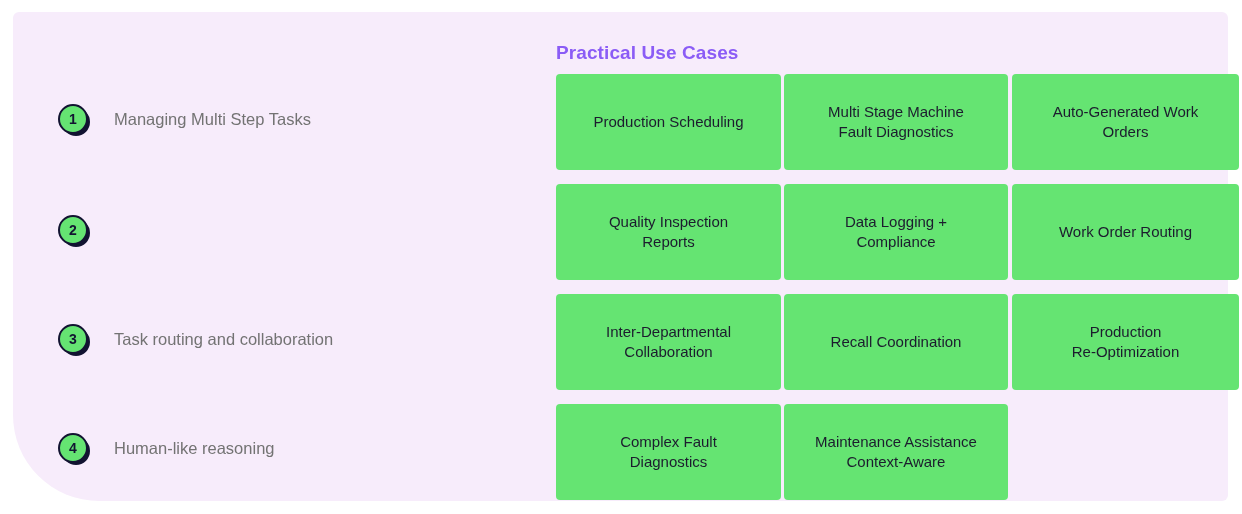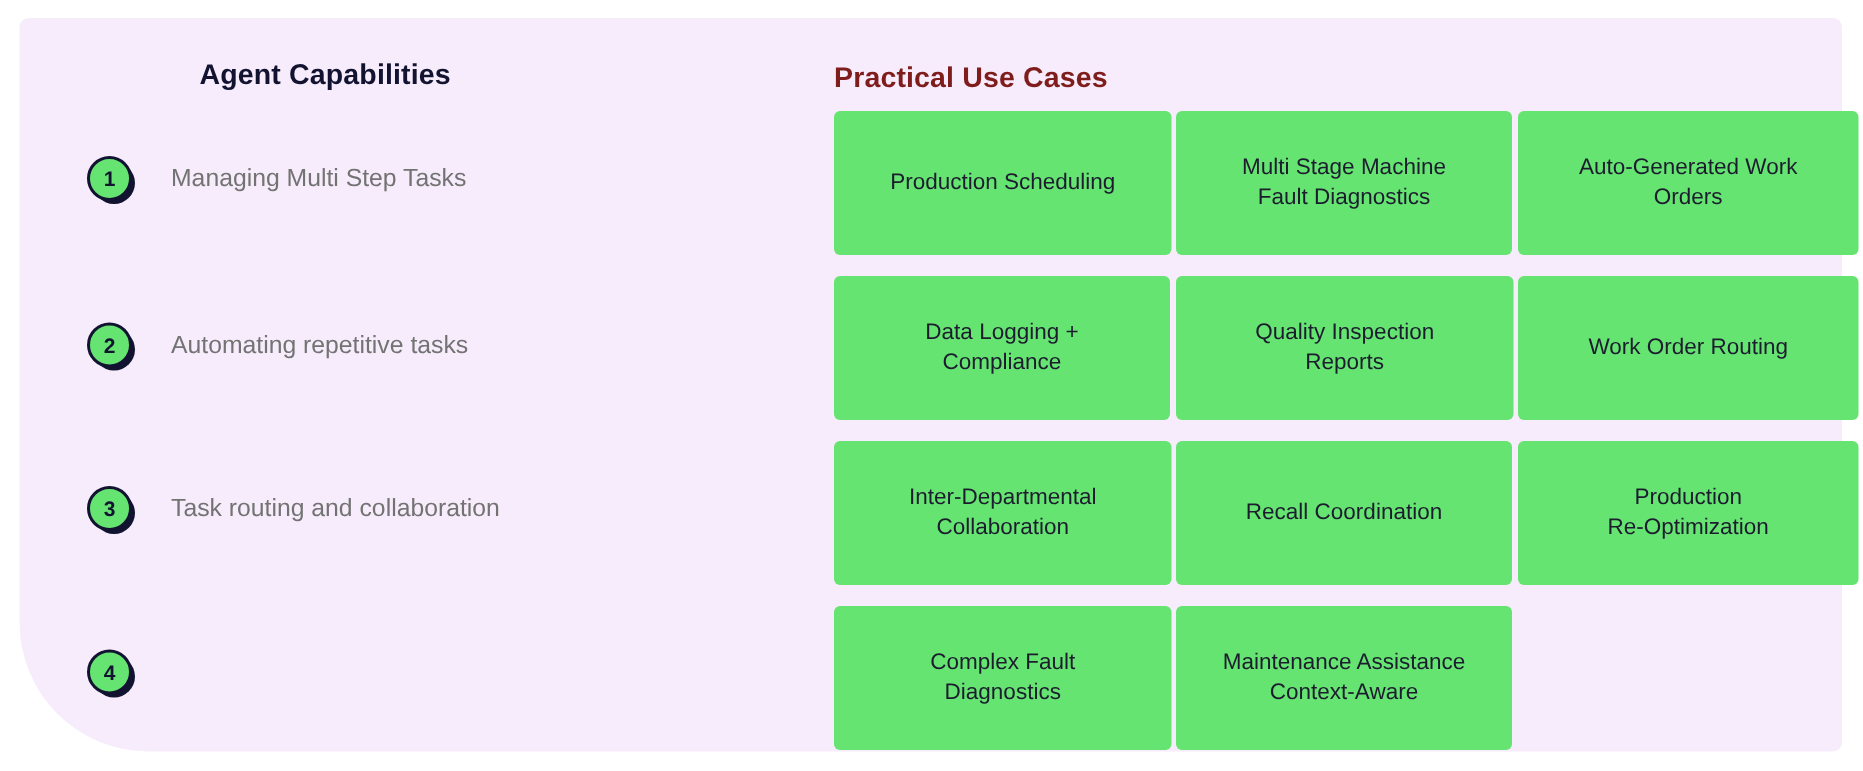--- a/index.html
+++ b/index.html
@@ -86,21 +86,21 @@
     top: 18px;
     width: 686px;
   }
 
   #usecases-heading {
     position: absolute;
     left: 0;
     top: 12px;
     font-size: 19px;
     font-weight: bold;
-    color: #7f1d1d;
+    color: #8b5cf6;
     letter-spacing: .1px;
   }
 
   #grid {
     position: absolute;
     left: 0;
     top: 44px;
     width: 686px;
     display: grid;
     grid-template-columns: 228px 228px 230px;
@@ -128,47 +128,46 @@
   }
   .card span { display: block; }
 </style>
 </head>
 <body>
 
 <div id="panel">
 
   <div id="left-col">
 
-    <div id="capabilities-heading">Agent Capabilities</div>
 
     <div class="cap-row r0">
       <div class="cap-badge">
         <span>1</span>
       </div>
       <div class="cap-label">Managing Multi Step Tasks</div>
     </div>
 
     <div class="cap-row r1">
       <div class="cap-badge">
         <span>2</span>
       </div>
-      <div class="cap-label">Automating repetitive tasks</div>
     </div>
 
     <div class="cap-row r2">
       <div class="cap-badge">
         <span>3</span>
       </div>
       <div class="cap-label">Task routing and collaboration</div>
     </div>
 
     <div class="cap-row r3">
       <div class="cap-badge">
         <span>4</span>
       </div>
+      <div class="cap-label">Human-like reasoning</div>
     </div>
 
   </div>
 
   <div id="right-col">
 
     <div id="usecases-heading">Practical Use Cases</div>
 
     <div id="grid">
 
@@ -190,36 +189,36 @@
       </div>
 
       <div class="cell c0">
         <div class="card">
           <div>
             <span>Auto-Generated Work</span>
             <span>Orders</span>
           </div>
         </div>
       </div>
+      <div class="cell c1">
+        <div class="card">
+          <div>
+            <span>Quality Inspection</span>
+            <span>Reports</span>
+          </div>
+        </div>
+      </div>
       <div class="cell c2">
         <div class="card">
           <div>
             <span>Data Logging +</span>
             <span>Compliance</span>
           </div>
         </div>
       </div>
-      <div class="cell c1">
-        <div class="card">
-          <div>
-            <span>Quality Inspection</span>
-            <span>Reports</span>
-          </div>
-        </div>
-      </div>
 
       <div class="cell c0">
         <div class="card">
           <div>
             <span>Work Order Routing</span>
 
           </div>
         </div>
       </div>
       <div class="cell c1">

